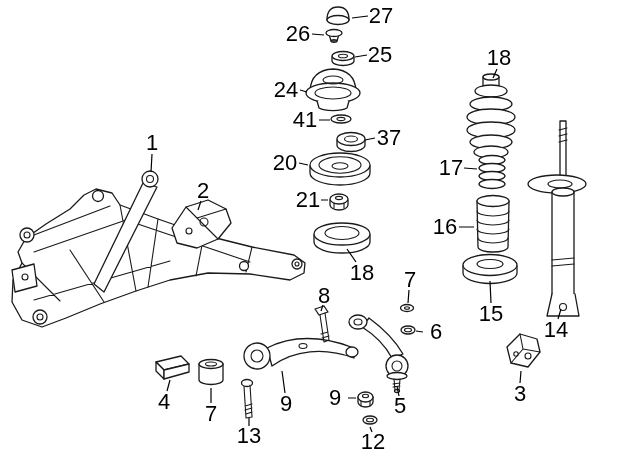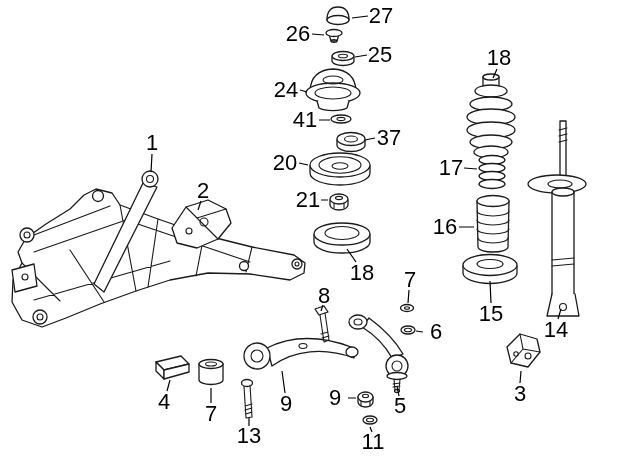--- a/index.html
+++ b/index.html
@@ -265,21 +265,21 @@
 <div class="callout" style="left:203px;top:191px">2</div>
 <div class="callout" style="left:520px;top:394px">3</div>
 <div class="callout" style="left:164px;top:402px">4</div>
 <div class="callout" style="left:400px;top:406px">5</div>
 <div class="callout" style="left:436px;top:332px">6</div>
 <div class="callout" style="left:410px;top:280px">7</div>
 <div class="callout" style="left:324px;top:296px">8</div>
 <div class="callout" style="left:286px;top:404px">9</div>
 <div class="callout" style="left:211px;top:414px">7</div>
 <div class="callout" style="left:335px;top:398px">9</div>
-<div class="callout" style="left:373px;top:442px">11</div>
+<div class="callout" style="left:373px;top:442px">12</div>
 <div class="callout" style="left:249px;top:436px">13</div>
 <div class="callout" style="left:556px;top:330px">14</div>
 <div class="callout" style="left:491px;top:314px">15</div>
 <div class="callout" style="left:445px;top:227px">16</div>
 <div class="callout" style="left:451px;top:168px">17</div>
 <div class="callout" style="left:499px;top:58px">18</div>
 <div class="callout" style="left:362px;top:273px">18</div>
 <div class="callout" style="left:285px;top:163px">20</div>
 <div class="callout" style="left:308px;top:200px">21</div>
 <div class="callout" style="left:389px;top:138px">37</div>

